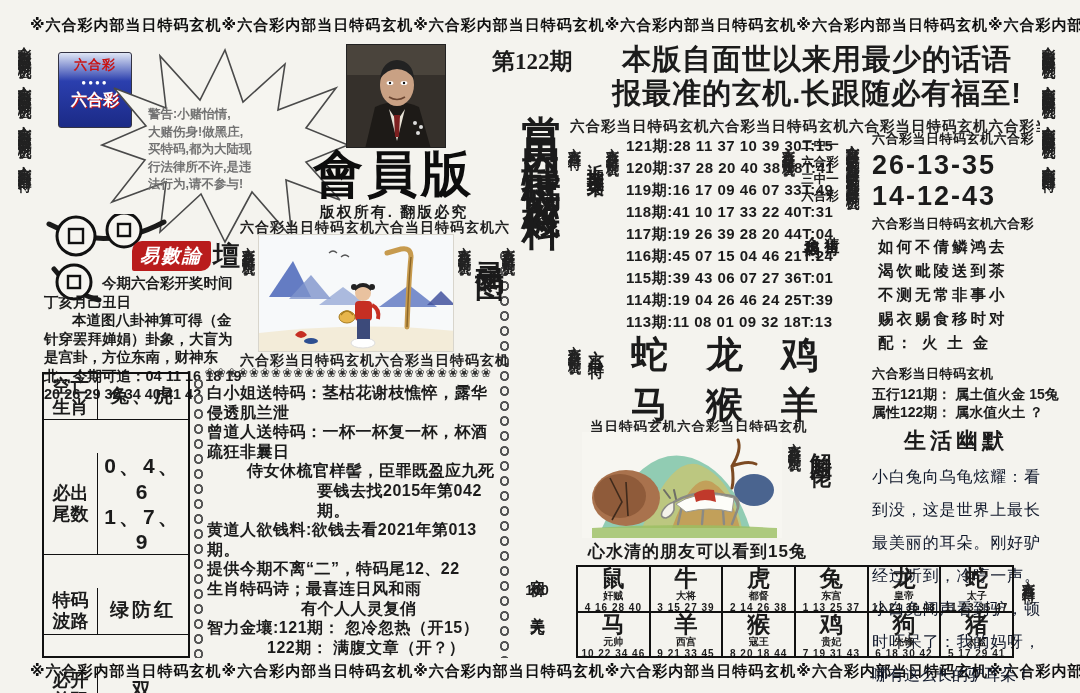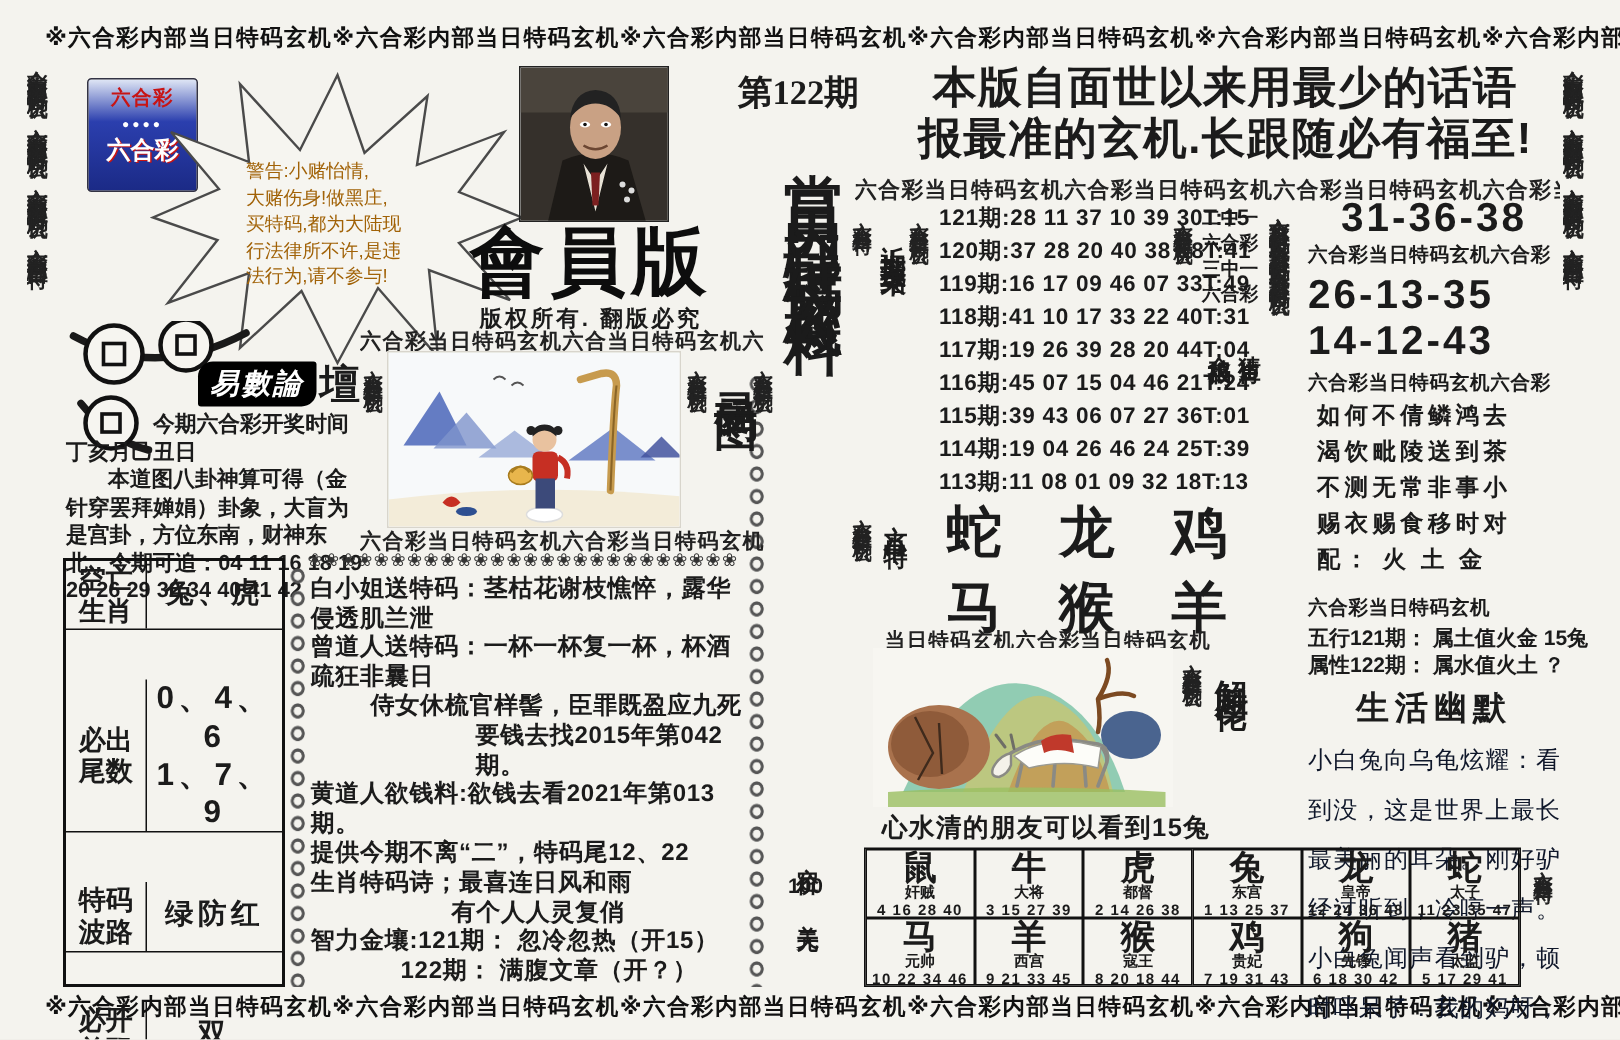--- a/index.html
+++ b/index.html
@@ -50,21 +50,21 @@
   <div class="abs" style="left:58px; top:52px; width:74px; height:76px; background:linear-gradient(180deg,#dfe6f5 0%,#2b3fae 38%,#1b2a86 100%); border:1px solid #334; border-radius:3px; overflow:hidden;">
     <div style="text-align:center; font-size:13px; font-weight:bold; color:#c81414; padding-top:3px; letter-spacing:1px;">六合彩</div>
     <div style="text-align:center; margin-top:4px; font-size:8px; letter-spacing:2px; color:#fff;">●●●●</div>
     <div style="text-align:center; font-size:16px; font-weight:bold; color:#ffffff; margin-top:3px; text-shadow:1px 1px 0 #c81414;">六合彩</div>
   </div>
 
   <div class="abs" style="left:100px; top:48px; width:250px; height:196px;">
     <svg width="250" height="196" viewBox="0 0 250 196">
       <polygon points="125,2 143,54 185,16 178,62 236,40 206,80 248,97 206,114 240,152 186,132 192,190 152,144 125,194 101,146 60,184 66,134 12,154 45,112 2,97 46,78 14,40 66,60 60,8 100,52" fill="#f6f5f0" stroke="#4a4a4a" stroke-width="1.6"></polygon>
     </svg>
-    <div class="abs" style="left:48px; top:58px; width:170px; font-size:12.5px; font-weight:normal; line-height:17.5px; color:#a16207;margin-left:16px;">
+    <div class="abs" style="left:48px; top:58px; width:170px; font-size:12.5px; font-weight:bold; line-height:17.5px; color:#737373;">
       <div>警告:小赌怡情,</div>
       <div>大赌伤身!做黑庄,</div>
       <div>买特码,都为大陆现</div>
       <div>行法律所不许,是违</div>
       <div>法行为,请不参与!</div>
     </div>
   </div>
 
   <div class="abs" style="left:346px; top:44px; width:100px; height:104px; border:1px solid #222; overflow:hidden;">
     <svg width="100" height="104" viewBox="0 0 100 104">
@@ -103,21 +103,21 @@
       <g stroke="#111" fill="#f6f5f0">
         <circle cx="32" cy="22" r="19" stroke-width="3"></circle>
           <rect x="25" y="15" width="14" height="14" stroke-width="2.4"></rect>
         <circle cx="80" cy="16" r="17" stroke-width="3"></circle>
           <rect x="74" y="10" width="12" height="12" stroke-width="2.4"></rect>
         <circle cx="30" cy="68" r="17" stroke-width="3"></circle>
           <rect x="24" y="62" width="12" height="12" stroke-width="2.4"></rect>
       </g>
     </svg>
     <div class="abs" style="left:88px; top:24px; display:flex; align-items:center;">
-      <span style="background:#000000; color:#fff; font-weight:bold; font-size:19px; font-style:italic; padding:2px 8px; border-radius:10px 2px 10px 2px; letter-spacing:2px;">易數論</span>
+      <span style="background:#b91c1c; color:#fff; font-weight:bold; font-size:19px; font-style:italic; padding:2px 8px; border-radius:10px 2px 10px 2px; letter-spacing:2px;">易數論</span>
       <span style="font-size:27px; font-weight:bold; font-family:'Liberation Serif','DejaVu Serif',serif; margin-left:2px;">壇</span>
     </div>
     <div class="abs" style="left:0px; top:60px; width:200px; font-size:14.5px; font-weight:bold; line-height:18.5px; text-indent:58px;">今期六合彩开奖时间丁亥月己丑日</div>
     <div class="abs" style="left:0px; top:97px; width:200px; font-size:14.5px; font-weight:bold; line-height:18.5px; text-indent:28px;">本道图八卦神算可得（金针穿罢拜婵娟）卦象，大盲为是宫卦，方位东南，财神东北，今期可追：04 11 16 18 19 20 26 29 32 34 40 41 42</div>
   </div>
 
   <div class="abs tbl" style="left:42px; top:372px; width:148px; height:286px; display:flex; flex-direction:column;">
     <div class="tbl-row" style="flex:1;">
       <div class="tbl-label">空亡生肖</div>
       <div class="tbl-value">兔、虎</div>
@@ -220,21 +220,20 @@
     <div>六合彩</div>
     <div>三中一</div>
     <div>六合彩</div>
   </div>
   <div class="abs v" style="left:822px; top:225px; height:70px; font-size:15px; font-weight:bold; letter-spacing:2px;">猜生肖</div>
   <div class="abs v" style="left:802px; top:225px; height:100px; font-size:15px; font-weight:bold; letter-spacing:2px;">金鸡报码</div>
 
   <div class="abs vstrip" style="left:846px; top:133px; height:460px; font-size:14px;">六合彩当日特码玄机六合彩当日特码玄机六合彩当日特码玄机</div>
 
   <div class="abs" style="left:872px; top:130px; width:168px;">
-    <div class="bigset" style="text-align:center;">31-36-38</div>
     <div class="sep-line">六合彩当日特码玄机六合彩</div>
     <div class="bigset" style="margin-top:2px;">26-13-35</div>
     <div class="bigset">14-12-43</div>
     <div class="sep-line" style="margin-top:3px;">六合彩当日特码玄机六合彩</div>
     <div style="margin-top:2px; padding-left:6px;">
       <div class="poem-line">如何不倩鳞鸿去</div>
       <div class="poem-line">渴饮毗陵送到茶</div>
       <div class="poem-line">不测无常非事小</div>
       <div class="poem-line">赐衣赐食移时对</div>
       <div class="poem-line">配： 火 土 金</div>

